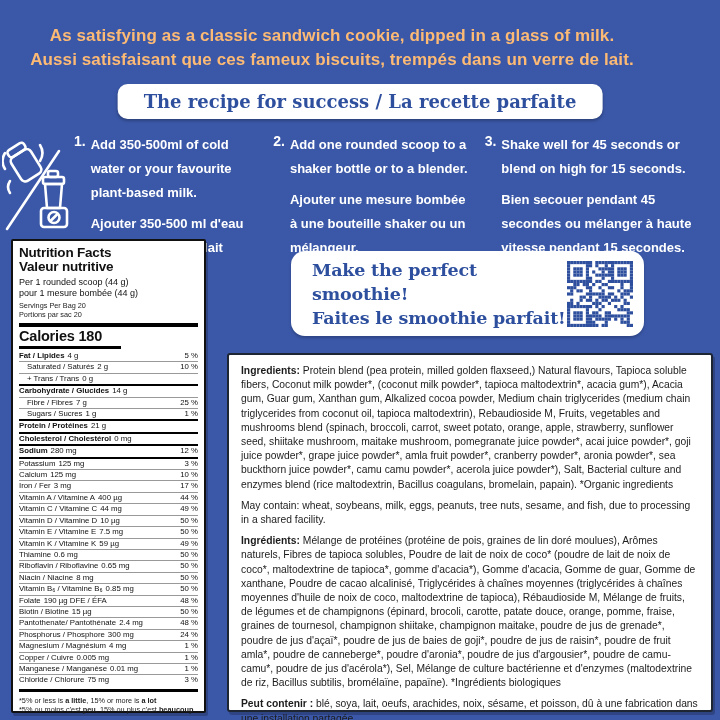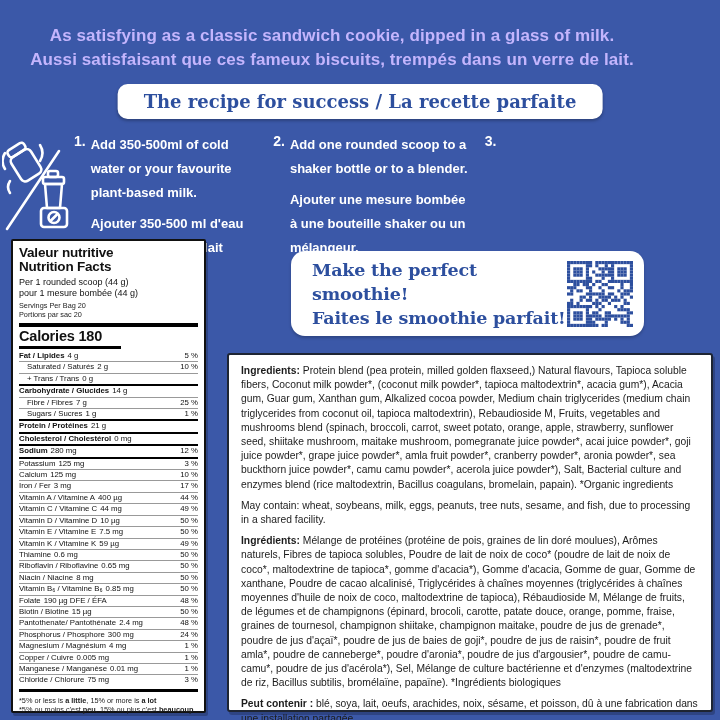--- a/index.html
+++ b/index.html
@@ -3,21 +3,21 @@
 <meta charset="utf-8">
 <style>
   html,body{margin:0;padding:0;}
   body{
     width:720px;height:720px;position:relative;overflow:hidden;
     background:#3B58A8;
     font-family:"Liberation Sans", sans-serif;
     -webkit-font-smoothing:antialiased;
   }
   
-  .top-text{position:absolute;top:24px;left:0;width:664px;text-align:center;color:#c4b5fd;}
+  .top-text{position:absolute;top:24px;left:0;width:664px;text-align:center;color:#fdba74;}
   .top-text div{font-size:17px;font-weight:bold;line-height:24px;letter-spacing:.1px;}
   
   .recipe-banner{
     position:absolute;top:84px;left:50%;transform:translateX(-50%);
     background:#fff;border-radius:10px;padding:7px 26px;
     box-shadow:0 2px 3px rgba(0,0,0,.25);
     font-family:"DejaVu Serif", serif;font-weight:bold;font-size:18px;
     color:#2D4F9E;white-space:nowrap;
   }
   
@@ -113,26 +113,30 @@
   </div>
   <div class="step s2">
     <span class="step-num">2.</span>
     <div class="step-body">
       <p>Add one rounded scoop to a shaker bottle or to a blender.</p>
       <p>Ajouter une mesure bombée à une bouteille shaker ou un mélangeur.</p>
     </div>
   </div>
   <div class="step s3">
     <span class="step-num">3.</span>
+    <div class="step-body">
+      <p>Shake well for 45 seconds or blend on high for 15 seconds.</p>
+      <p>Bien secouer pendant 45 secondes ou mélanger à haute vitesse pendant 15 secondes.</p>
+    </div>
   </div>
 </div>
 
 <div class="nutrition-panel">
+  <div class="nf-title">Nutrition Facts</div>
   <div class="nf-title">Valeur nutritive</div>
-  <div class="nf-title">Nutrition Facts</div>
   <div class="nf-serving">
     <div>Per 1 rounded scoop (44 g)</div>
     <div>pour 1 mesure bombée (44 g)</div>
   </div>
   <div class="nf-small">
     <div>Servings Per Bag  20</div>
     <div>Portions par sac  20</div>
   </div>
   <div class="nf-bar"></div>
   <div class="nf-cal">

